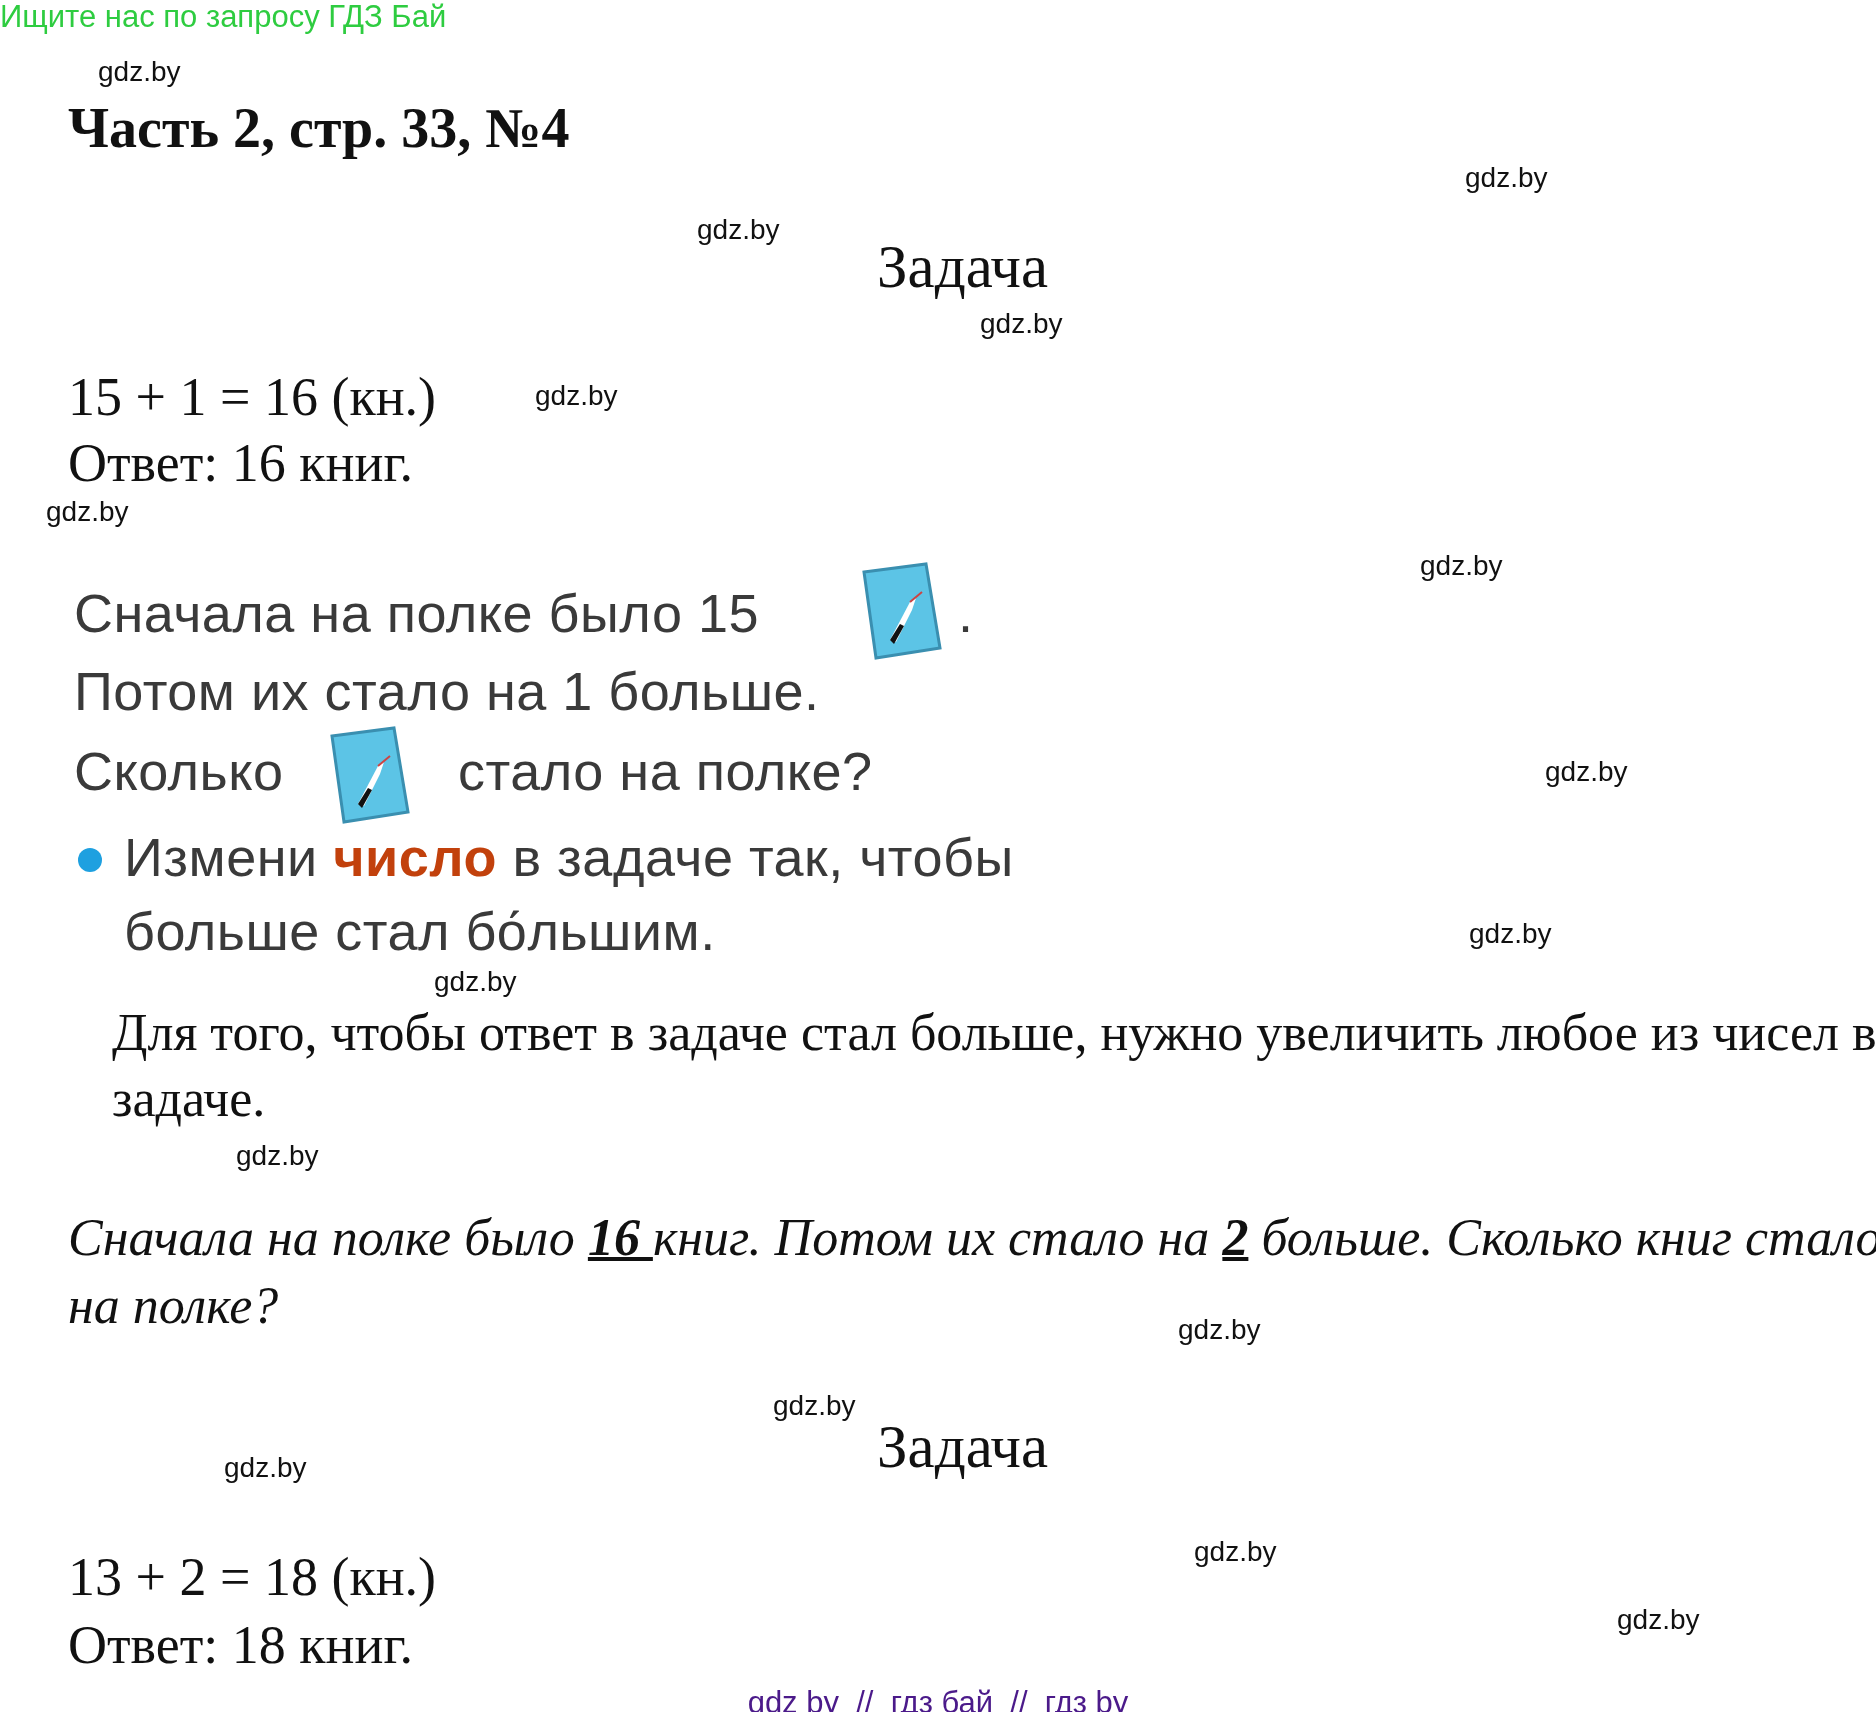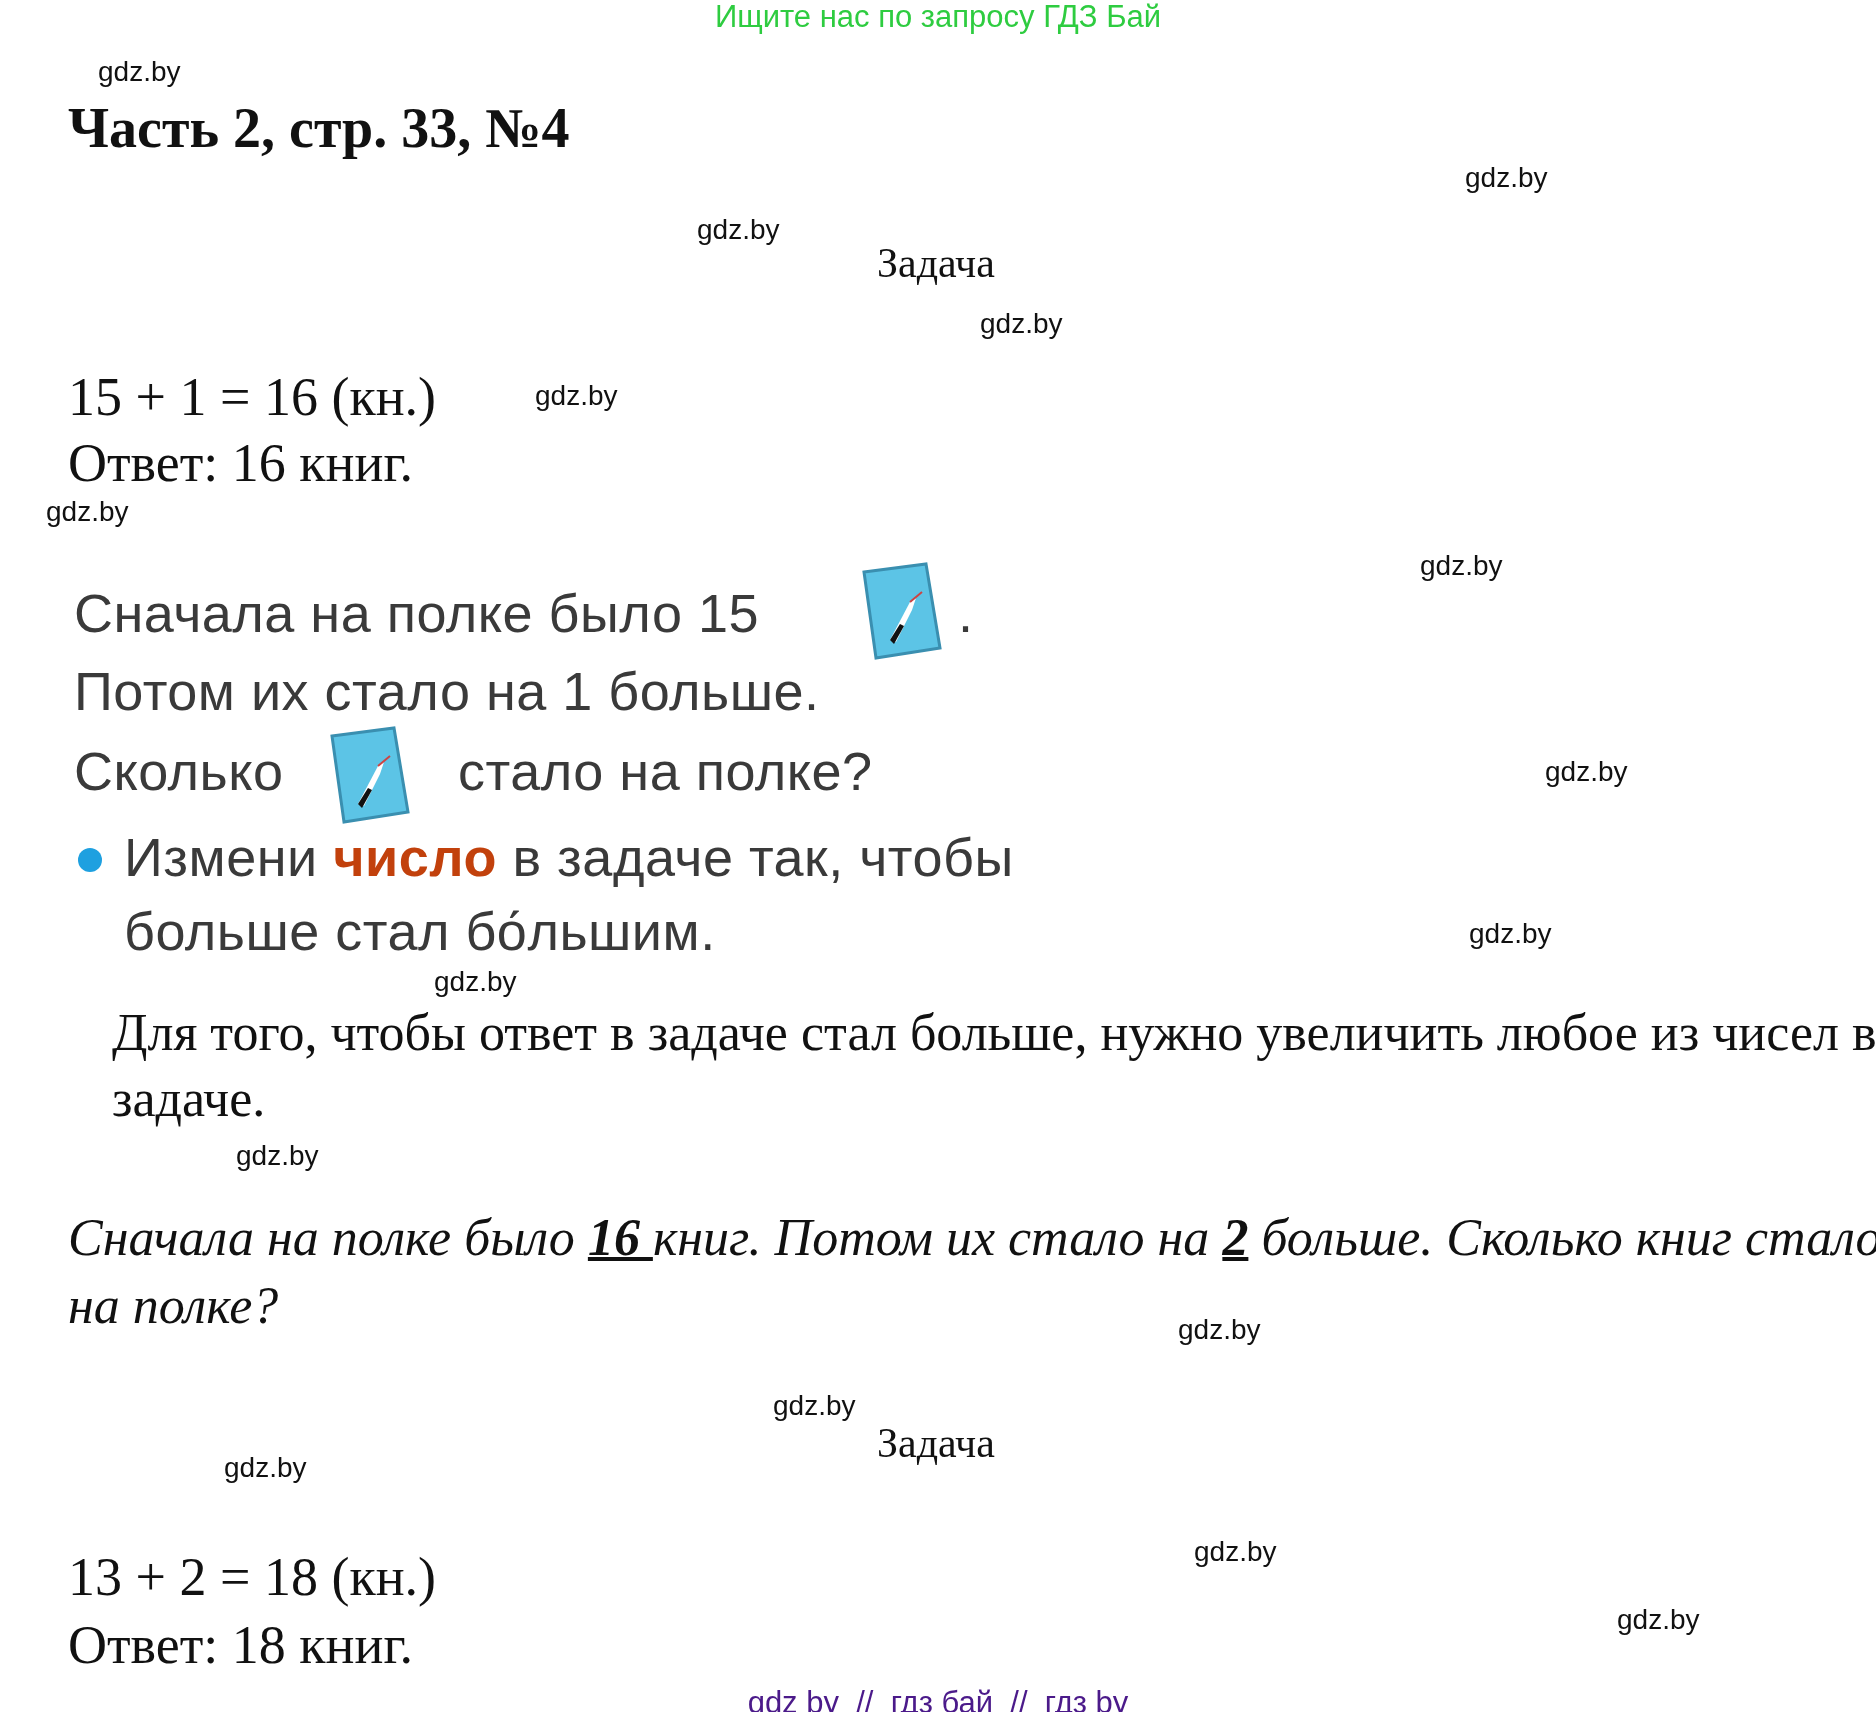--- a/index.html
+++ b/index.html
@@ -1,23 +1,23 @@
 <!DOCTYPE html>
 <html><head>
 <meta charset="utf-8">
 <style>
   html, body { margin:0; padding:0; background:#ffffff; }
   body { width:1876px; height:1712px; position:relative; overflow:hidden; color:#111; }
   .abs { position:absolute; white-space:nowrap; }
   .serif { font-family:"Liberation Serif", "DejaVu Serif", serif; }
   .sans { font-family:"Liberation Sans", "DejaVu Sans", sans-serif; }
-  .top-banner { top:0; left:0; width:1876px; text-align:center; font-size:31px; line-height:34px; }
+  .top-banner { top:0; left:0; width:1876px; font-size:31px; line-height:34px; }
   .wm { font-size:28px; color:#111; }
   .title { font-weight:bold; font-size:56px; }
-  .heading { font-size:42px;margin-top:7px; }
+  .heading { font-size:61px; }
   .eq { font-size:54px; }
   .tb { font-size:54px; color:#3a3a3a; letter-spacing:0.5px; }
   .tb b { color:#c2410c; }
   .para { font-size:52px; line-height:66px; white-space:normal; width:1800px;margin-left:44px; }
   .ital { font-style:italic; font-size:52px; line-height:68px; white-space:normal; width:1820px; }
   .ital u { font-weight:bold; text-decoration:underline; text-decoration-thickness:4px;font-style:italic; }
   .bullet { width:24px; height:24px; border-radius:50%; }
   .book { width:82px; height:98px; }
   .footer { top:1685px; left:0; width:1876px; text-align:center; font-size:31px; }
 </style>

